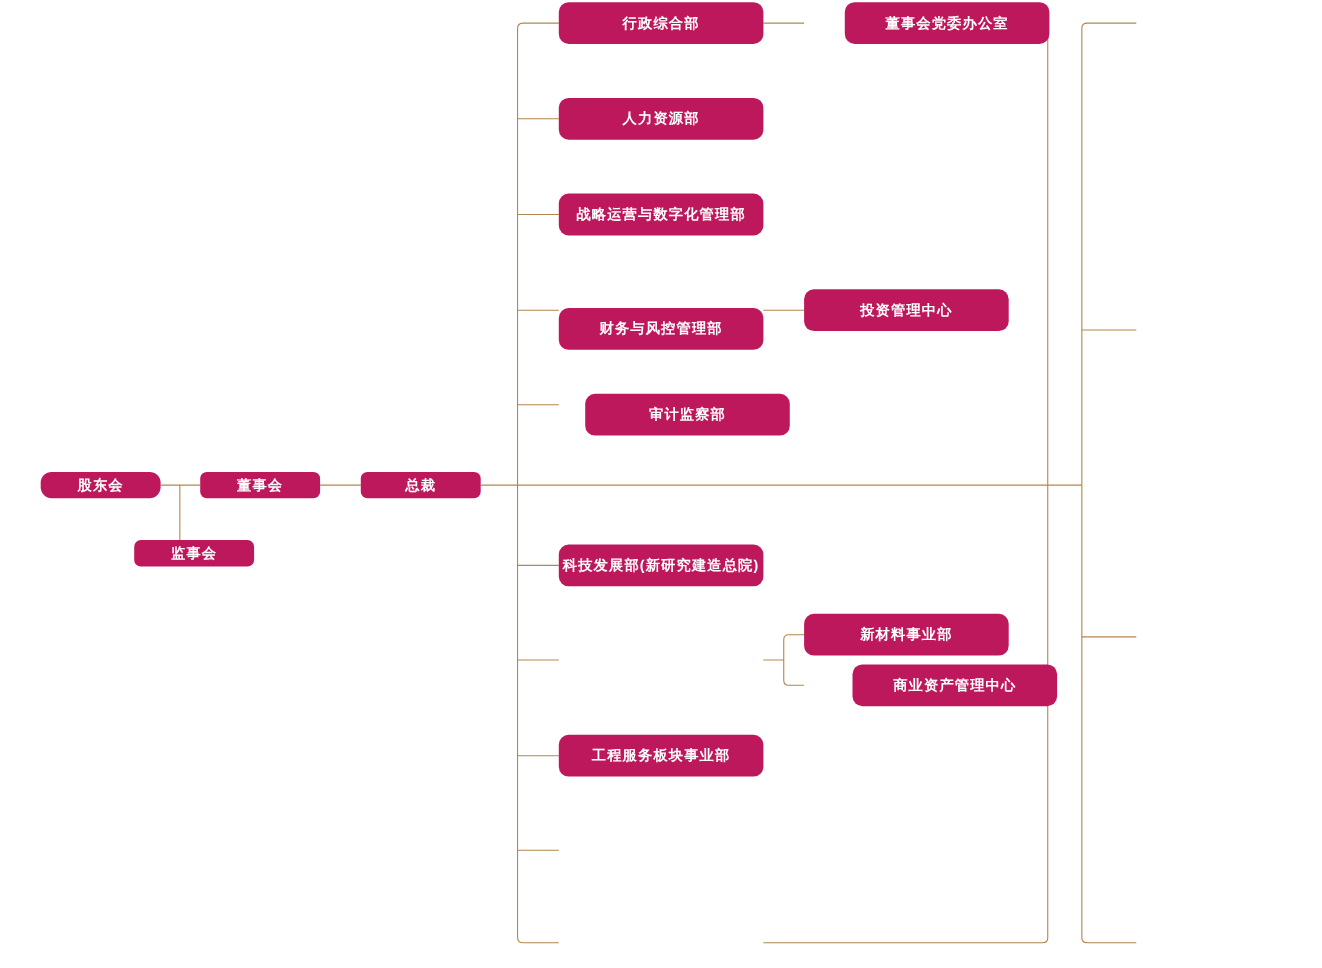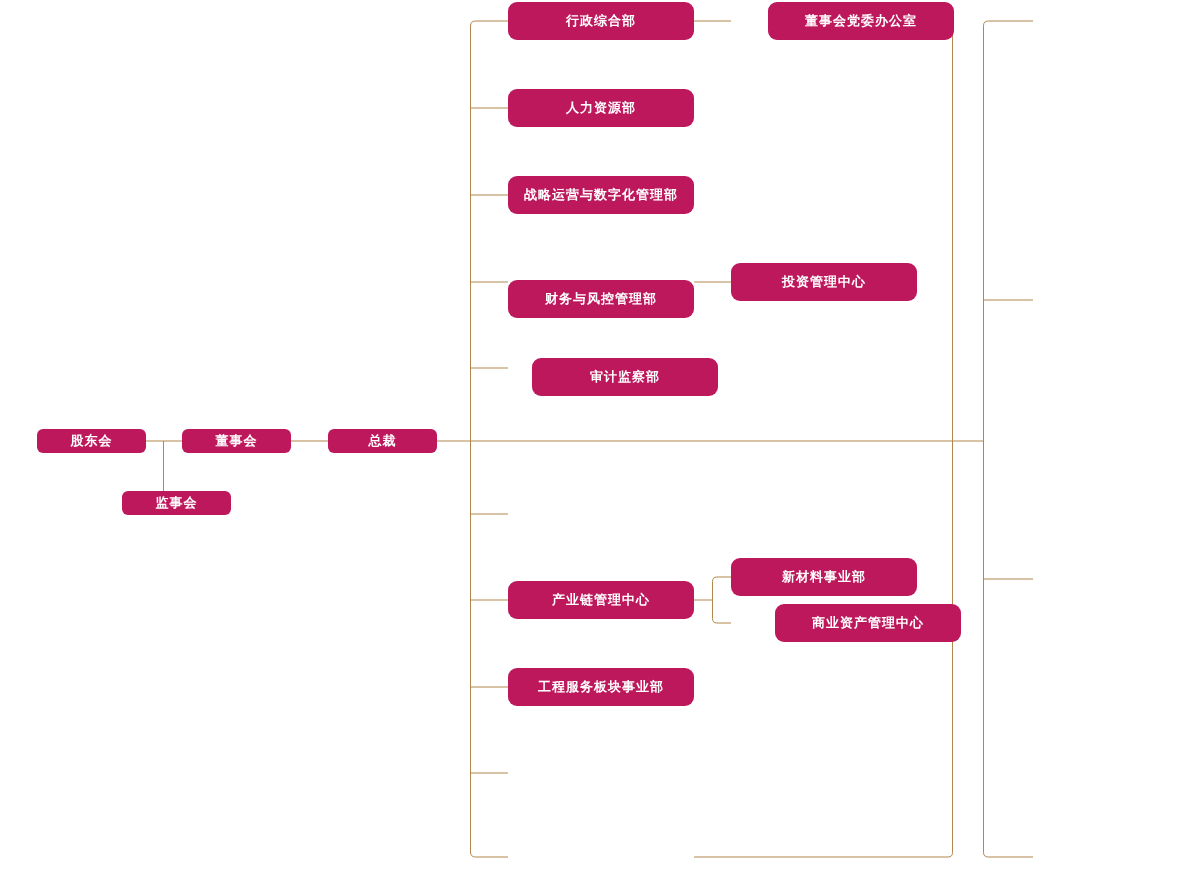--- a/index.html
+++ b/index.html
@@ -60,31 +60,31 @@
              M470.5,514 H508 M470.5,600 H508 M470.5,687 H508 M470.5,773 H508"></path>
     <path d="M694,21 H731"></path>
     <path d="M694,282 H731"></path>
     <path d="M694,600 H712.5
              M731,577 H717 Q712.5,577 712.5,581.5 V618.5 Q712.5,623 717,623 H731"></path>
     <path d="M917,21 H948 Q952.5,21 952.5,25.5 V852.5 Q952.5,857 948,857 H694"></path>
     <path d="M1033,21 H988.5 Q983.5,21 983.5,25.5 V852.5 Q983.5,857 988.5,857 H1033
              M983.5,300 H1033 M983.5,579 H1033"></path>
   </svg>
 
-  <div class="box sm" style="left:37px;  top:429px;">股东会</div>
+  <div class="box sm" style="left:37px;  top:429px;border-radius:10px;">股东会</div>
   <div class="box sm" style="left:182px; top:429px;">董事会</div>
   <div class="box sm" style="left:328px; top:429px;">总裁</div>
   <div class="box sm" style="left:122px; top:491px;">监事会</div>
 
   <div class="box lg" style="left:508px; top:2px;">行政综合部</div>
   <div class="box lg" style="left:508px; top:89px;">人力资源部</div>
   <div class="box lg" style="left:508px; top:176px;">战略运营与数字化管理部</div>
   <div class="box lg" style="left:508px; top:280px;">财务与风控管理部</div>
   <div class="box lg" style="left:508px; top:358px;margin-left:24px;">审计监察部</div>
-  <div class="box lg" style="left:508px; top:581px;">产业链管理中心</div>
+  <div class="box lg" style="left:508px; top:495px;">科技发展部(新研究建造总院)</div>
   <div class="box lg" style="left:508px; top:668px;">工程服务板块事业部</div>
 
   <div class="box lg" style="left:768px; top:2px;">董事会党委办公室</div>
   <div class="box lg" style="left:731px; top:263px;">投资管理中心</div>
   <div class="box lg" style="left:731px; top:558px;">新材料事业部</div>
   <div class="box lg" style="left:731px; top:604px;margin-left:44px;">商业资产管理中心</div>
 
 </div>
 
 </body></html>

